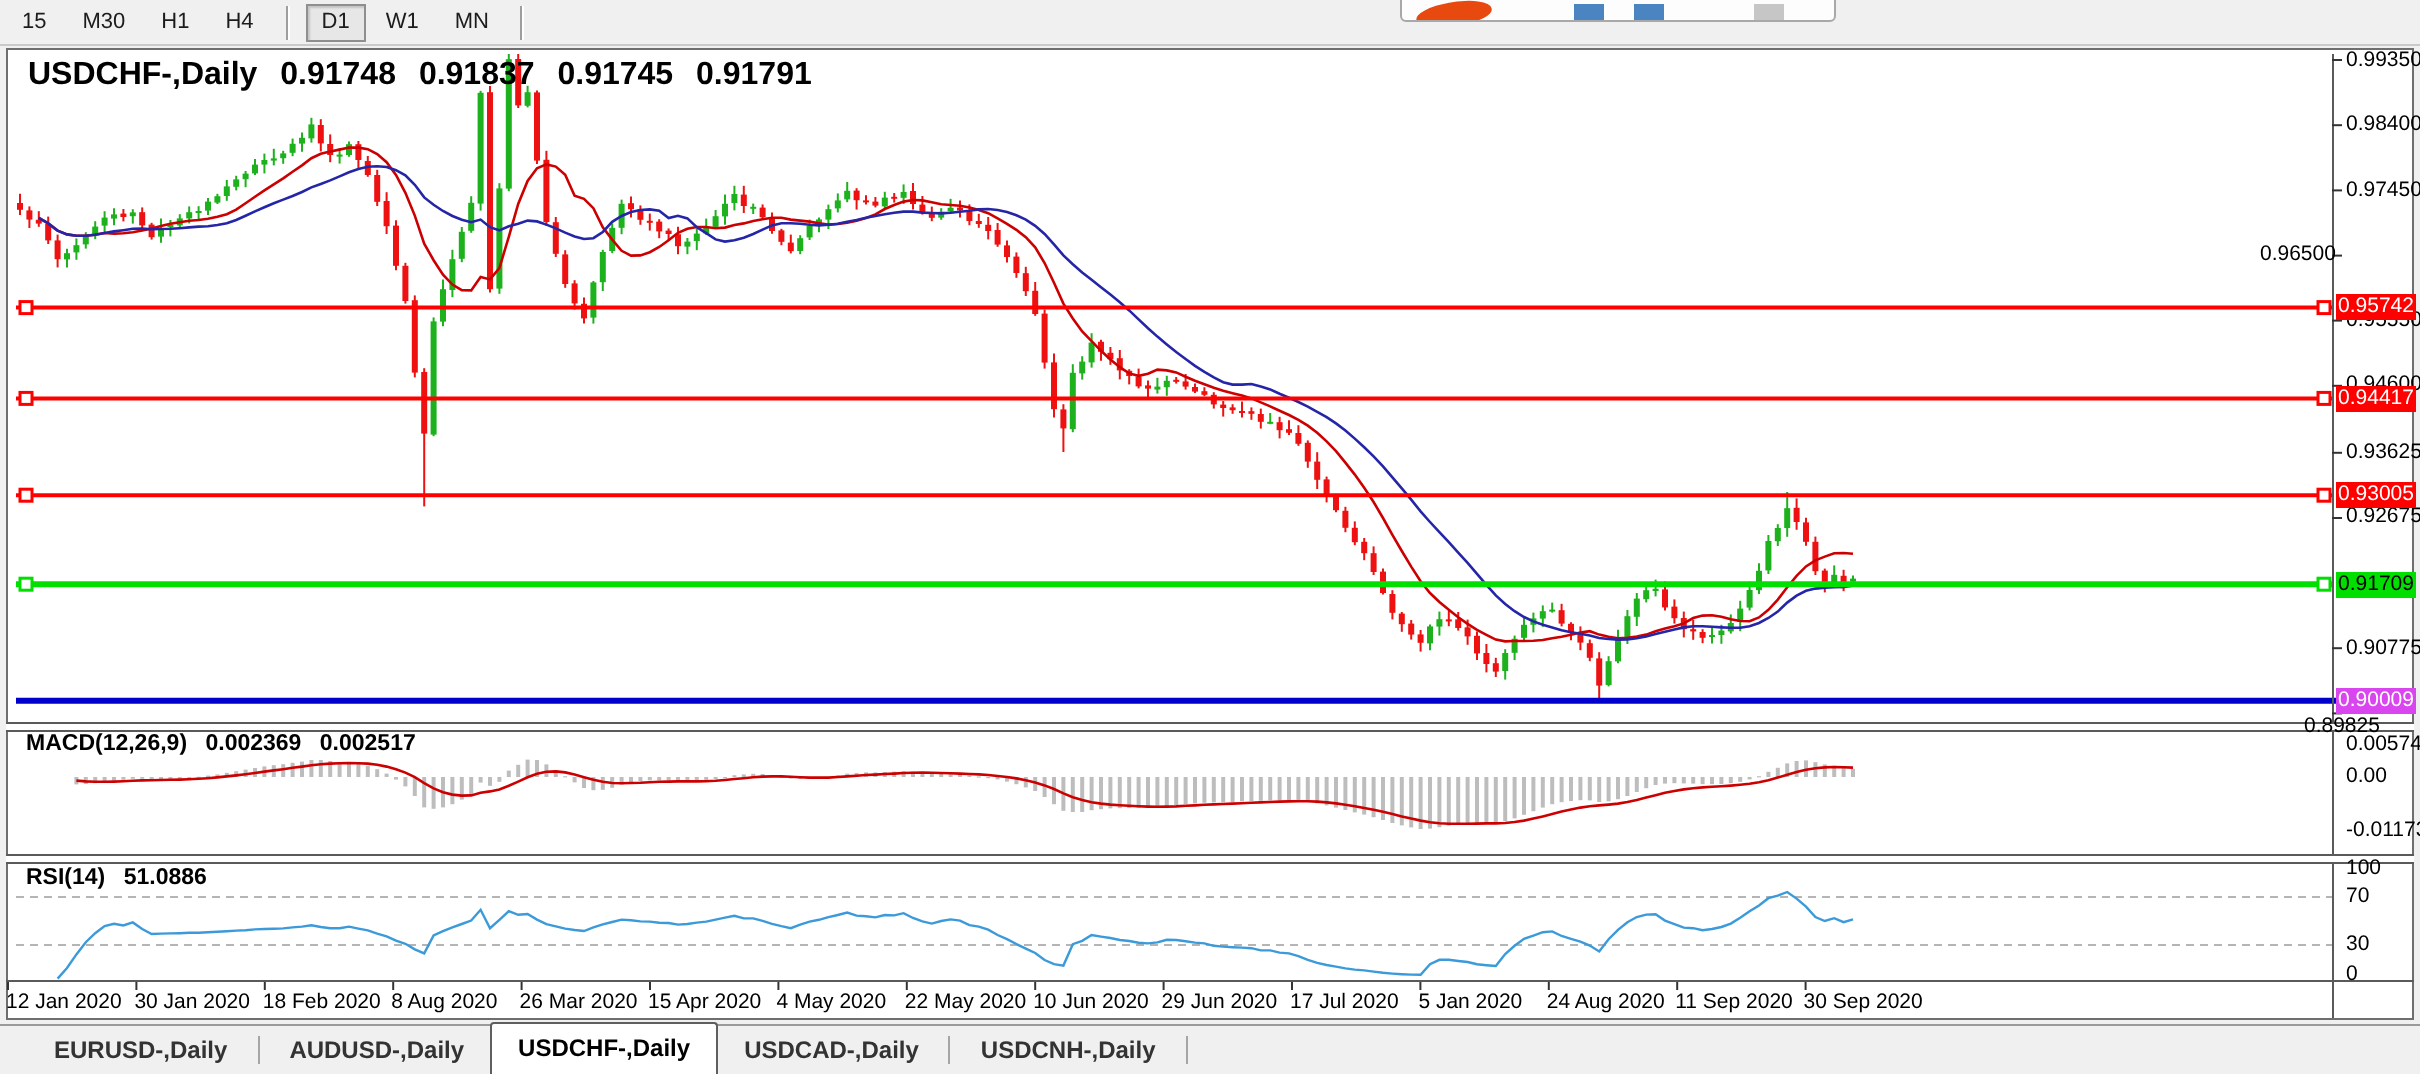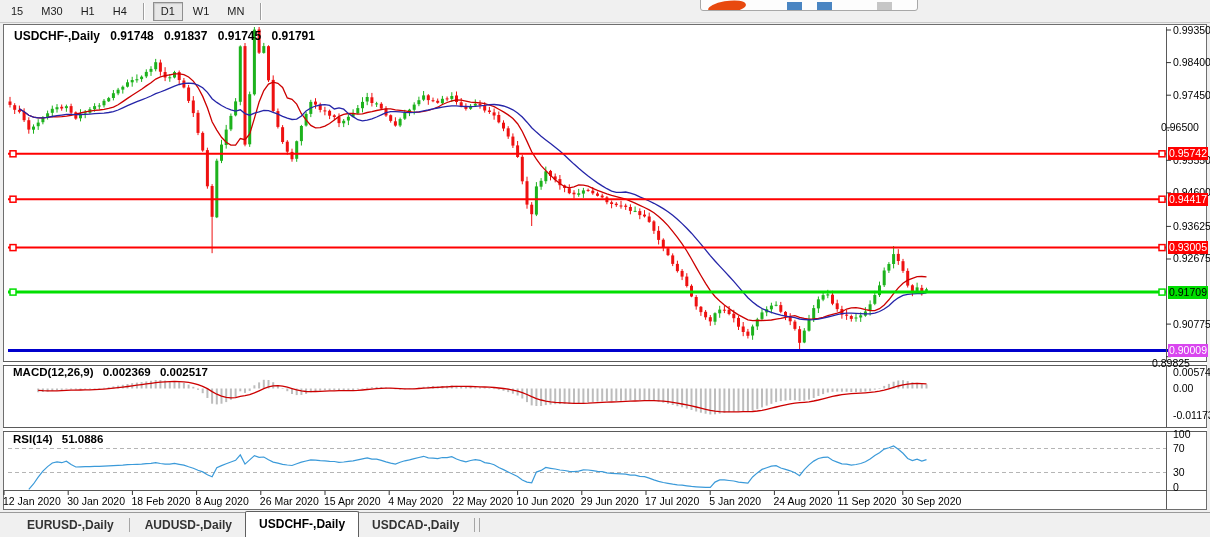--- a/index.html
+++ b/index.html
@@ -17,21 +17,21 @@
   .logo-swoosh{position:absolute;left:7px;top:2px;width:38px;height:12px;background:#e8490f;
                border-radius:60% 70% 55% 65%;transform:rotate(-10deg);}
   .mi{position:absolute;top:3px;width:15px;height:10px;background:#4a85c2;}
   .mi.m2{left:116px;}.mi.m1{left:86px;}.mi.m3{left:176px;background:#c6c6c6;}
   
   .chartwin{position:absolute;left:3px;top:24px;width:1204px;height:486px;background:#ffffff;
             border:1px solid #6e6e6e;box-sizing:border-box;}
   .pane-sep{position:absolute;left:3px;width:1204px;height:3px;border-top:1px solid #5a5a5a;
             border-bottom:1px solid #5a5a5a;background:#ffffff;z-index:6;}
   .thin-line{position:absolute;left:3px;width:1204px;height:1px;background:#5a5a5a;z-index:6;}
-  .title-line{position:absolute;left:14px;top:29px;font-size:12px;font-weight:700;color:#000;z-index:7;}
+  .title-line{position:absolute;left:14px;top:29px;font-size:16px;font-weight:700;color:#000;z-index:7;}
   .title-line span{margin-right:7px;}
   .ind-label{position:absolute;left:13px;font-size:11.5px;font-weight:700;color:#000;z-index:7;}
   .ind-label span{margin-right:6px;}
   .lbl{position:absolute;font-size:10.5px;line-height:11px;color:#000;white-space:nowrap;z-index:7;}
   .badge{position:absolute;left:1168px;width:40px;height:13px;font-size:10.5px;line-height:13px;
          text-align:center;font-weight:400;z-index:8;}
   #chart-svg{position:absolute;left:0;top:0;z-index:5;pointer-events:none;}
   
   .tabbar{position:absolute;left:0;top:512px;width:1210px;height:25px;background:#f0f0f0;
           border-top:1px solid #9a9a9a;display:flex;align-items:center;padding-left:14px;box-sizing:border-box;z-index:10;}
@@ -732,21 +732,21 @@
       <line x1="710.2" y1="490.5" x2="710.2" y2="495" stroke="#333" stroke-width="1"></line>
       <line x1="774.4" y1="490.5" x2="774.4" y2="495" stroke="#333" stroke-width="1"></line>
       <line x1="838.6" y1="490.5" x2="838.6" y2="495" stroke="#333" stroke-width="1"></line>
       <line x1="902.8" y1="490.5" x2="902.8" y2="495" stroke="#333" stroke-width="1"></line>
     </svg>
 
   <div id="labels-layer">
       <div class="lbl" style="left: 1173px; top: 24.5px;">0.99350</div>
       <div class="lbl" style="left: 1173px; top: 57.085px;">0.98400</div>
       <div class="lbl" style="left: 1173px; top: 89.67px;">0.97450</div>
-      <div class="lbl" style="left: 1161px; top: 122.255px;">0.96500</div>
+      <div class="lbl" style="left: 1130px; top: 122.255px;">0.96500</div>
       <div class="lbl" style="left: 1173px; top: 154.84px;">0.95550</div>
       <div class="lbl" style="left: 1173px; top: 187.425px;">0.94600</div>
       <div class="lbl" style="left: 1173px; top: 220.868px;">0.93625</div>
       <div class="lbl" style="left: 1173px; top: 253.452px;">0.92675</div>
       <div class="lbl" style="left: 1173px; top: 318.623px;">0.90775</div>
       <div class="lbl" style="left: 1105px; top: 358.207px; padding-left: 47px;">0.89825</div>
       <div class="badge" style="top: 147.254px; background: rgb(255, 0, 0); color: rgb(255, 255, 255);">0.95742</div>
       <div class="badge" style="top: 192.702px; background: rgb(255, 0, 0); color: rgb(255, 255, 255);">0.94417</div>
       <div class="badge" style="top: 241.133px; background: rgb(255, 0, 0); color: rgb(255, 255, 255);">0.93005</div>
       <div class="badge" style="top: 285.586px; background: rgb(0, 223, 0); color: rgb(0, 0, 0);">0.91709</div>
@@ -775,15 +775,16 @@
       <div class="lbl" style="left: 901.8px; top: 496px;">30 Sep 2020</div>
     </div>
 
   <div class="tabbar">
     <div class="tab">EURUSD-,Daily</div>
     <div class="tab-sep"></div>
     <div class="tab">AUDUSD-,Daily</div>
     <div class="tab active">USDCHF-,Daily</div>
     <div class="tab">USDCAD-,Daily</div>
     <div class="tab-sep"></div>
+    <div class="tab">USDCNH-,Daily</div>
     <div class="tab-sep"></div>
   </div>
 </div>
 
 </body></html>

